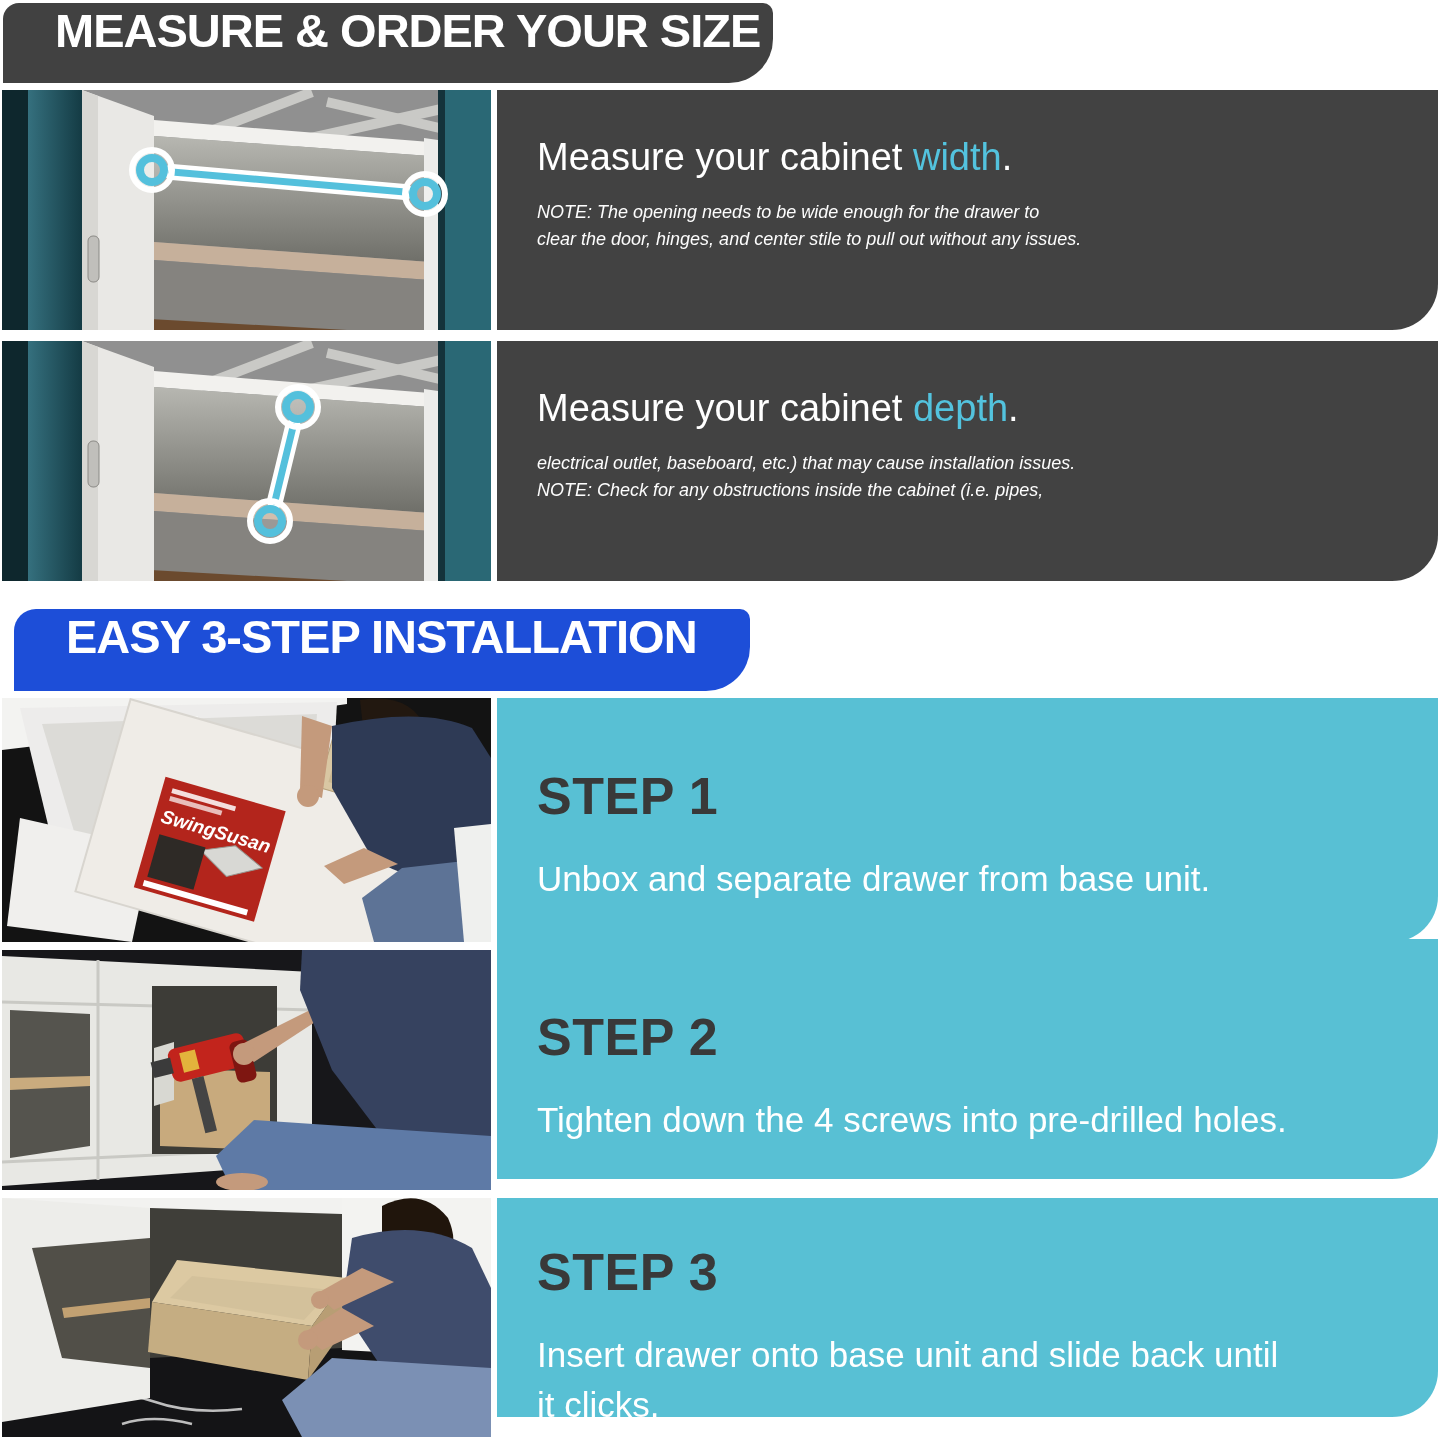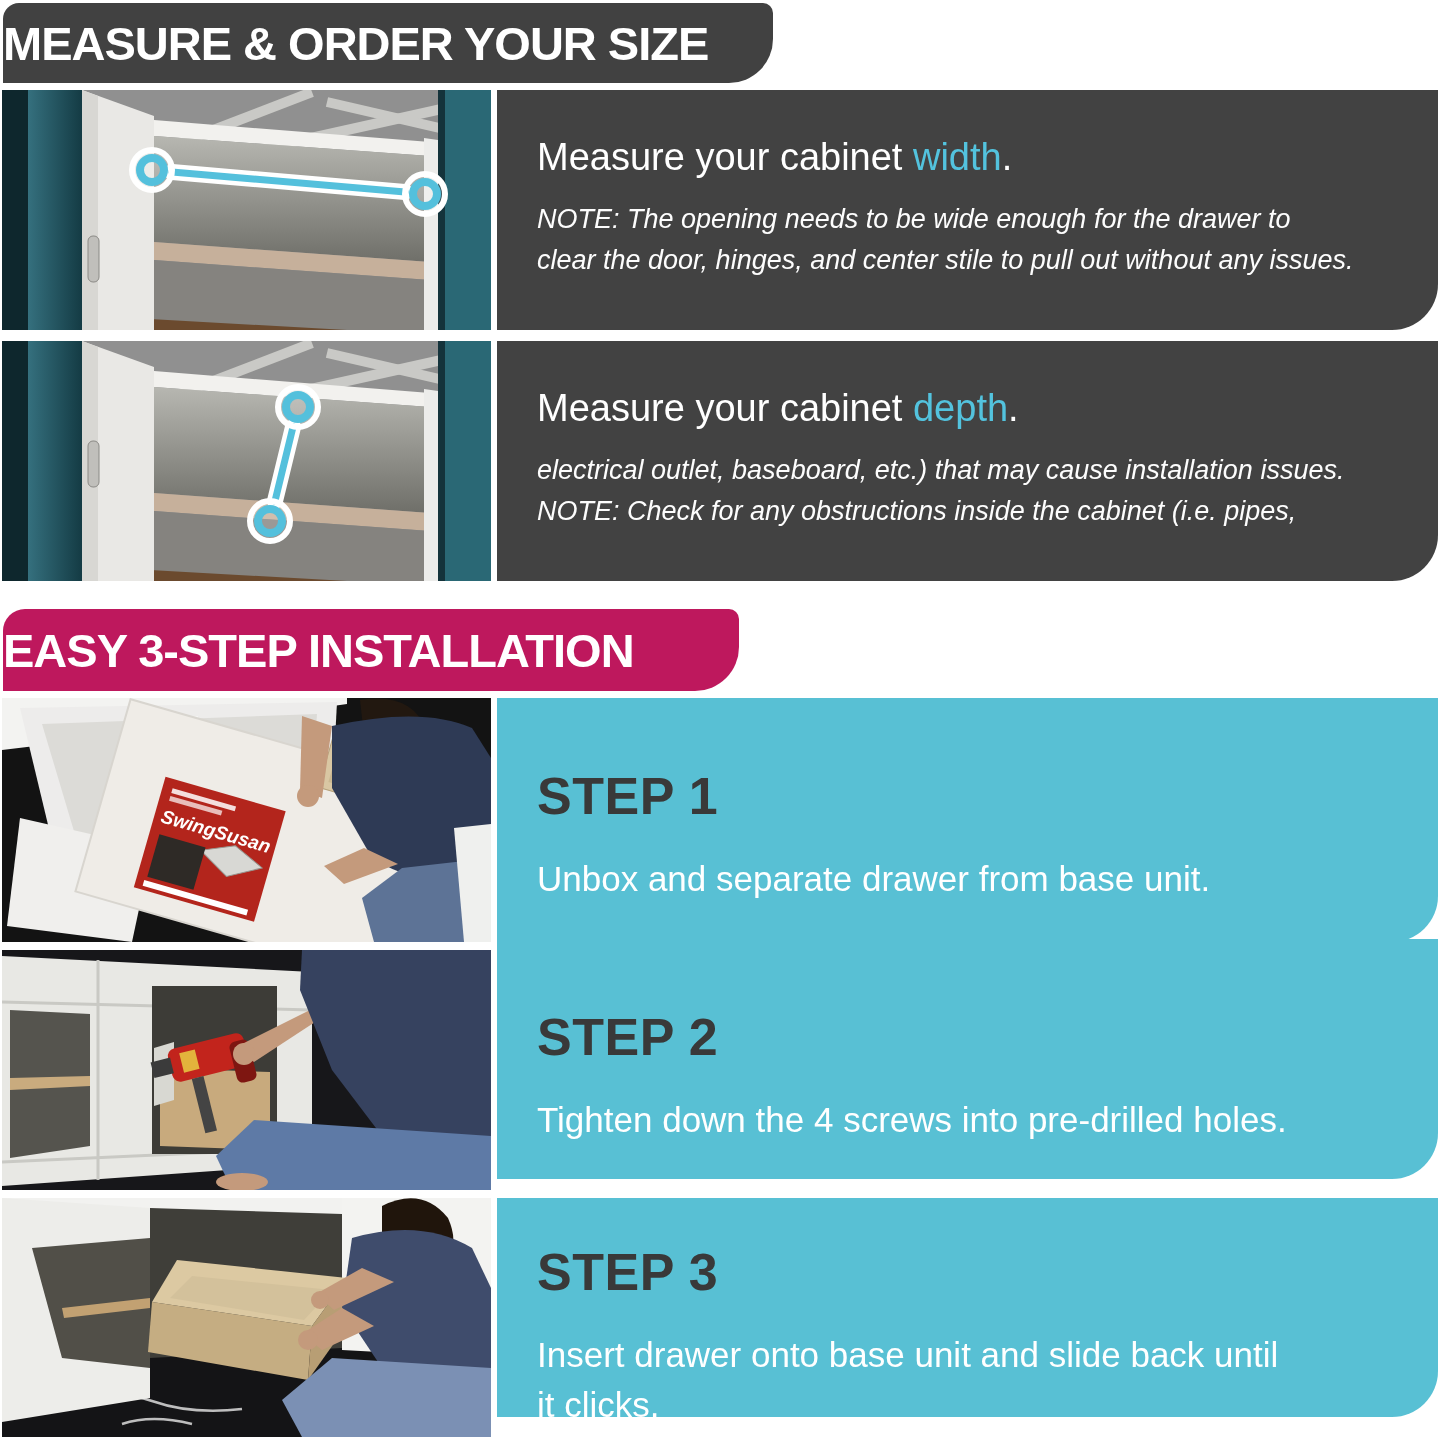--- a/index.html
+++ b/index.html
@@ -3,48 +3,48 @@
 <meta charset="utf-8">
 <style>
   * { box-sizing: border-box; margin: 0; padding: 0; }
   body { background: #ffffff; font-family: "Liberation Sans", sans-serif; }
   .canvas {
     position: relative; width: 1445px; height: 1442px;
     background: #ffffff; overflow: hidden;
   }
   
   .banner {
-    position: absolute; display: flex; align-items: center;
+    position: absolute; display: flex; 
     color: #fff; font-weight: bold; letter-spacing: -1px;
-    font-size: 47px; 
+    font-size: 47px; padding-left: 52px;
   }
   #banner-measure {
     left: 3px; top: 3px; width: 770px; height: 80px;
     background: #414141; border-radius: 16px 10px 44px 0;
   }
   #banner-install {
-    left: 3px; top: 609px; width: 736px; height: 82px;
-    background: #be185d; border-radius: 22px 10px 44px 0;
+    left: 14px; top: 609px; width: 736px; height: 82px;
+    background: #1d4ed8; border-radius: 22px 10px 44px 0;
   }
   
   .photo { position: absolute; left: 2px; width: 489px; overflow: hidden; background:#888; }
   #photo-width  { top: 90px;  height: 240px; }
   #photo-depth  { top: 341px; height: 240px; }
   #photo-step1  { top: 698px; height: 244px; }
   #photo-step2  { top: 950px; height: 240px; }
   #photo-step3  { top: 1198px; height: 239px; }
   .photo svg { display: block; }
   
   .panel { position: absolute; left: 497px; width: 941px; border-radius: 0 0 46px 0; }
   .panel.dark { background: #424242; color: #fff; padding: 46px 38px 0 40px; }
   #panel-width { top: 90px;  height: 240px; }
   #panel-depth { top: 341px; height: 240px; }
   .m-heading { font-size: 38px; color: #fff; }
   .m-heading .accent { color: #53c3de; }
-  .m-note { margin-top: 20px; font-size: 27px; font-style: italic; line-height: 1.5; color: #fdfdfd; }
+  .m-note { margin-top: 20px; font-size: 18px; font-style: italic; line-height: 1.5; color: #fdfdfd; }
   .panel.teal { background: #58c0d4; padding: 68px 38px 0 40px; }
   #panel-step1 { top: 698px; height: 244px; }
   #panel-step2 { top: 939px; height: 240px; }
   #panel-step3 { top: 1198px; height: 219px; padding-top: 44px; }
   .step-title { font-size: 52px; font-weight: bold; color: #393939; letter-spacing: 0.5px; }
   .step-body { margin-top: 28px; font-size: 35px; color: #ffffff; line-height: 1.42; }
 </style>
 </head>
 <body>
 

